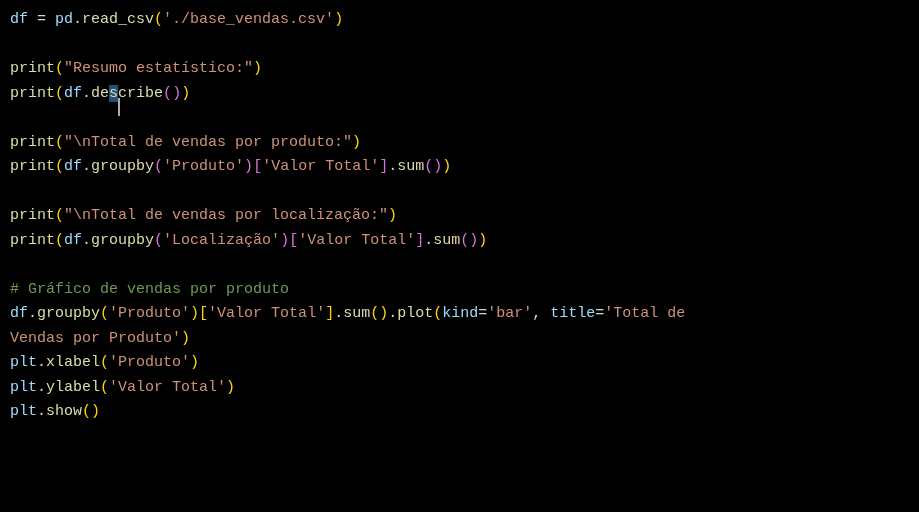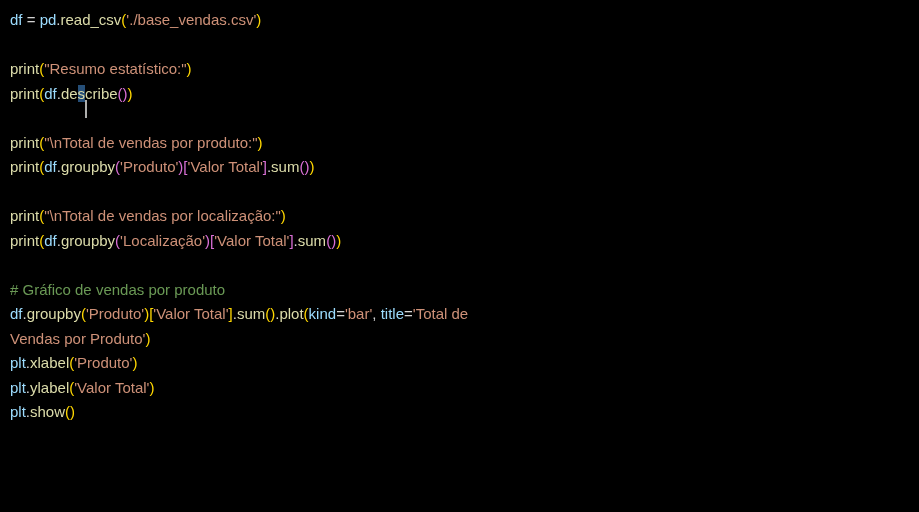--- a/index.html
+++ b/index.html
@@ -6,21 +6,21 @@
     margin: 0;
     padding: 0;
     width: 919px;
     height: 512px;
     background: #000000;
     overflow: hidden;
   }
   pre.code {
     margin: 0;
     padding: 8px 10px;
-    font-family: Liberation Sans, sans-serif;
+    font-family: Liberation Mono, monospace;
     font-size: 15px;
     line-height: 24.5px;
     color: #d4d4d4;
     white-space: pre;
   }
   .tok-var   { color: #9cdcfe; }
   .tok-op    { color: #d4d4d4; }
   .tok-punc  { color: #d4d4d4; }
   .tok-func  { color: #dcdcaa; }
   .tok-str   { color: #ce9178; }

